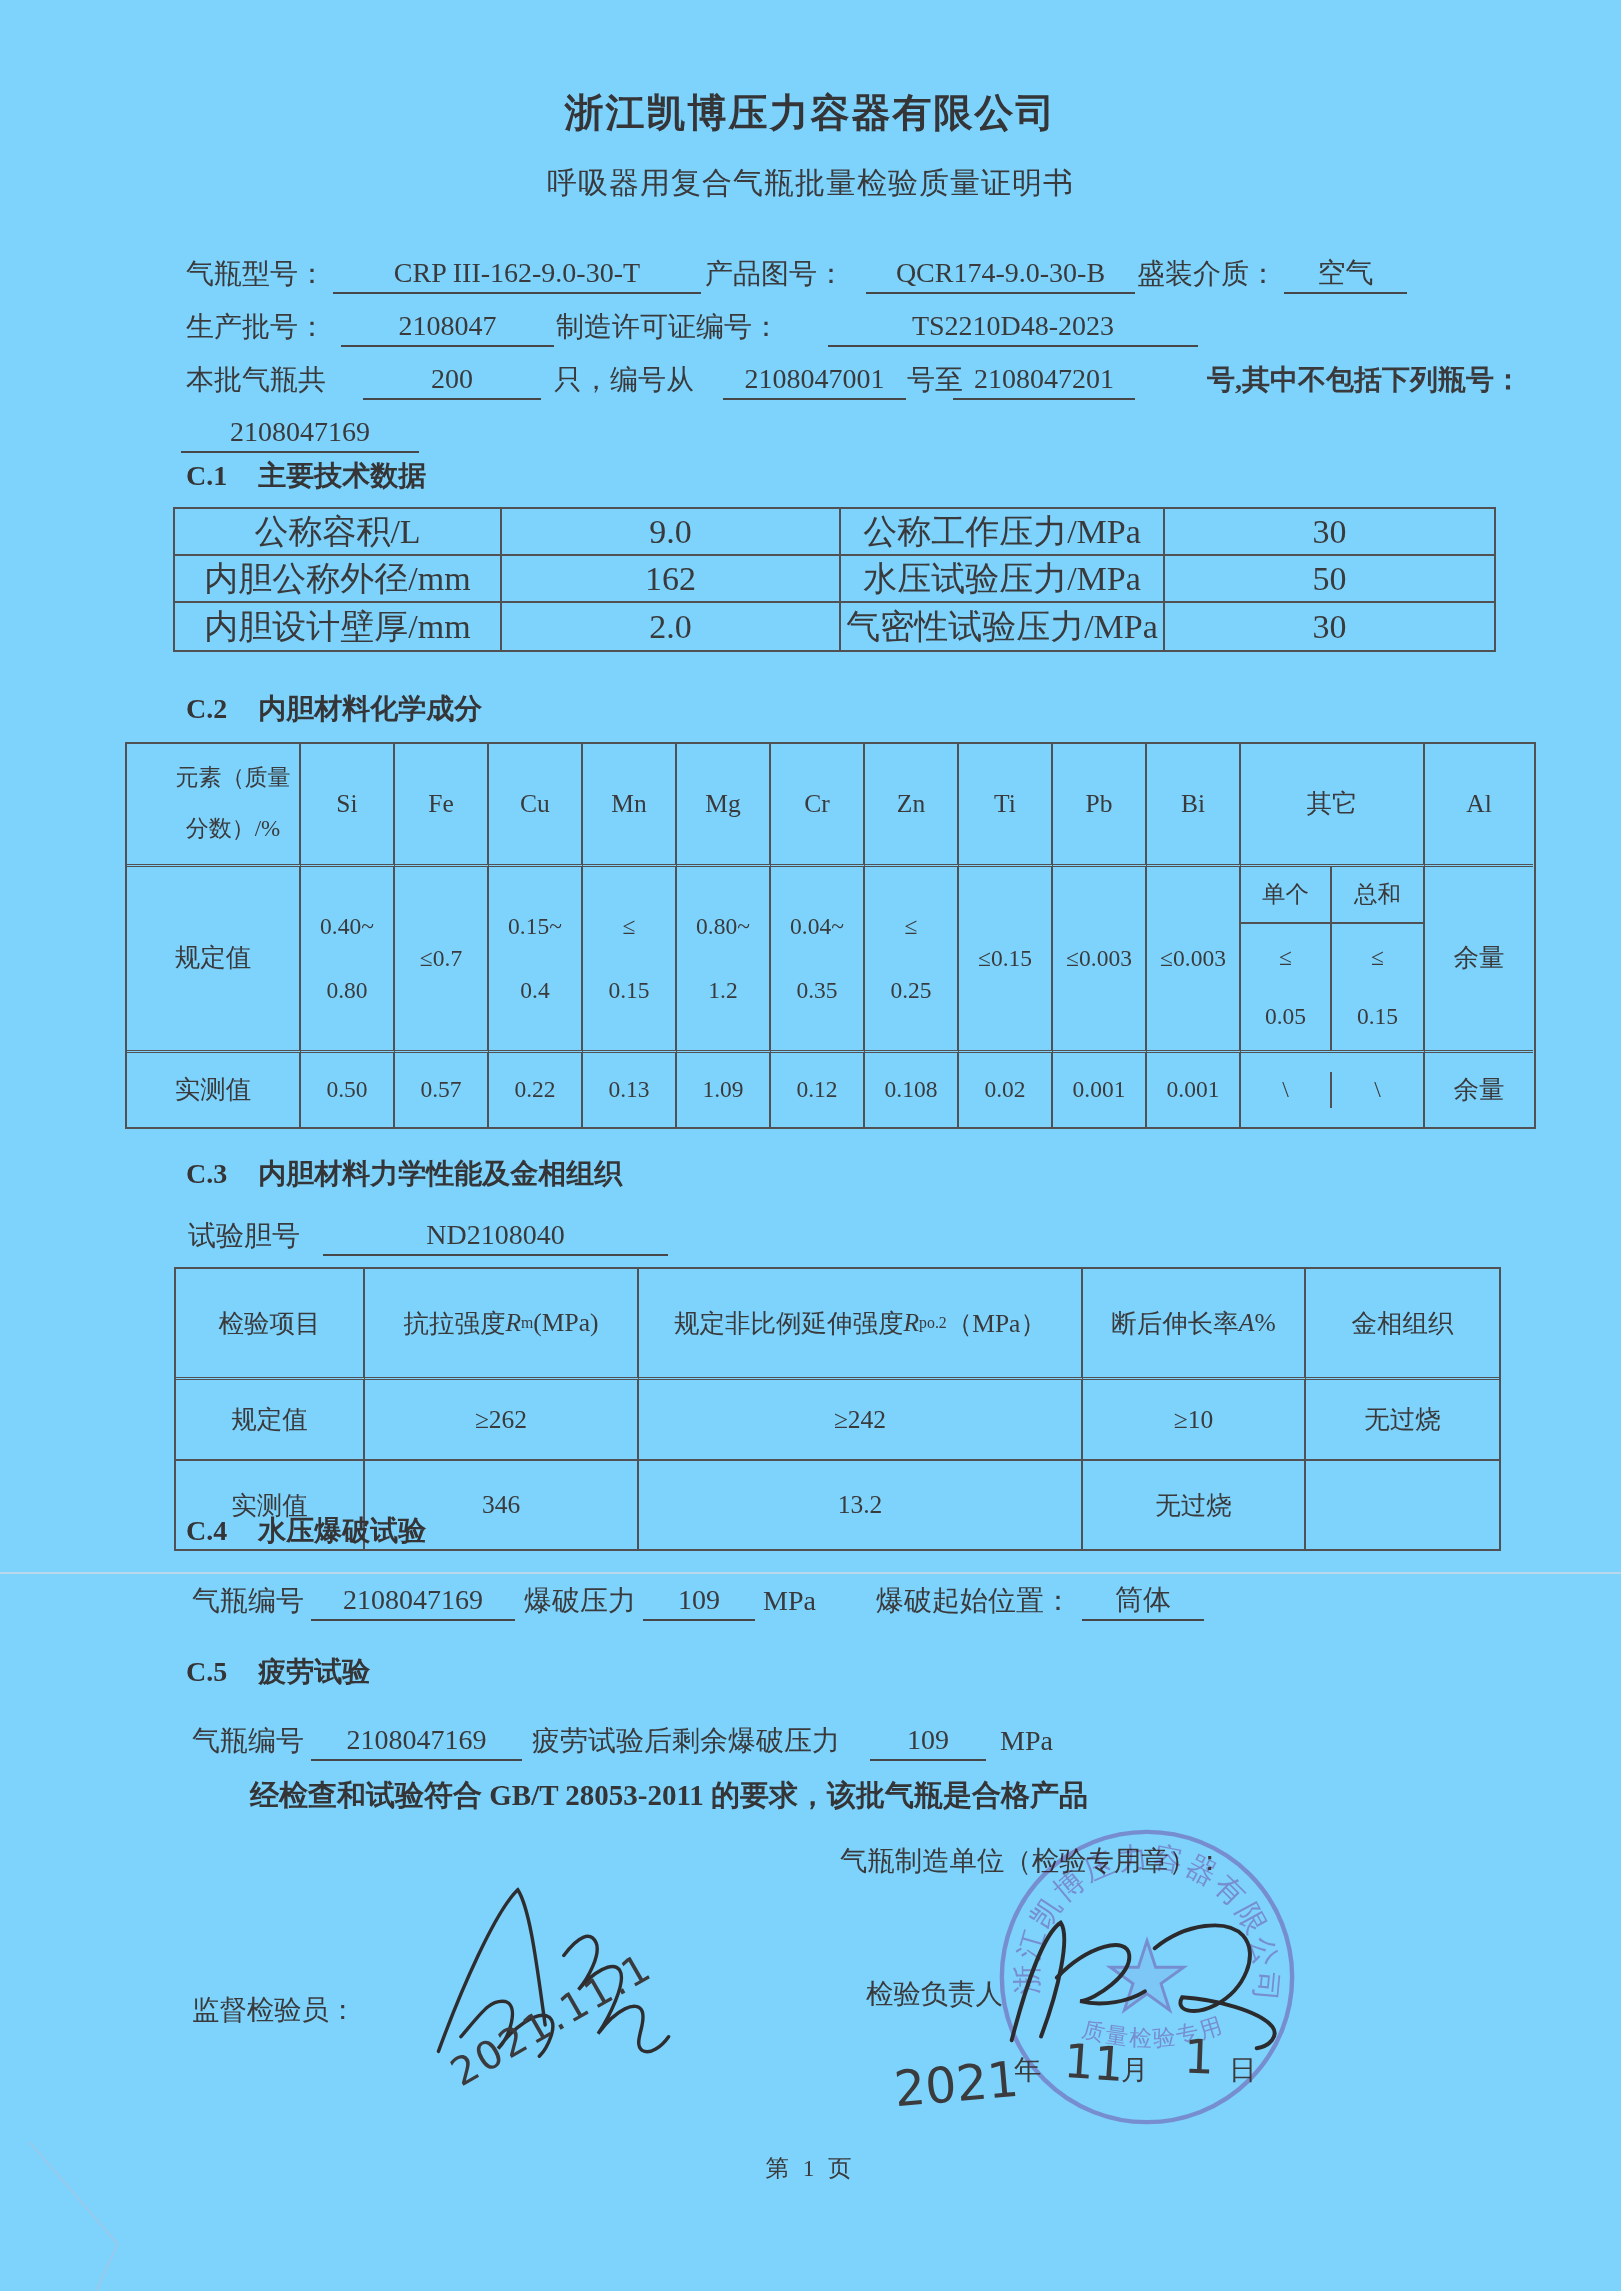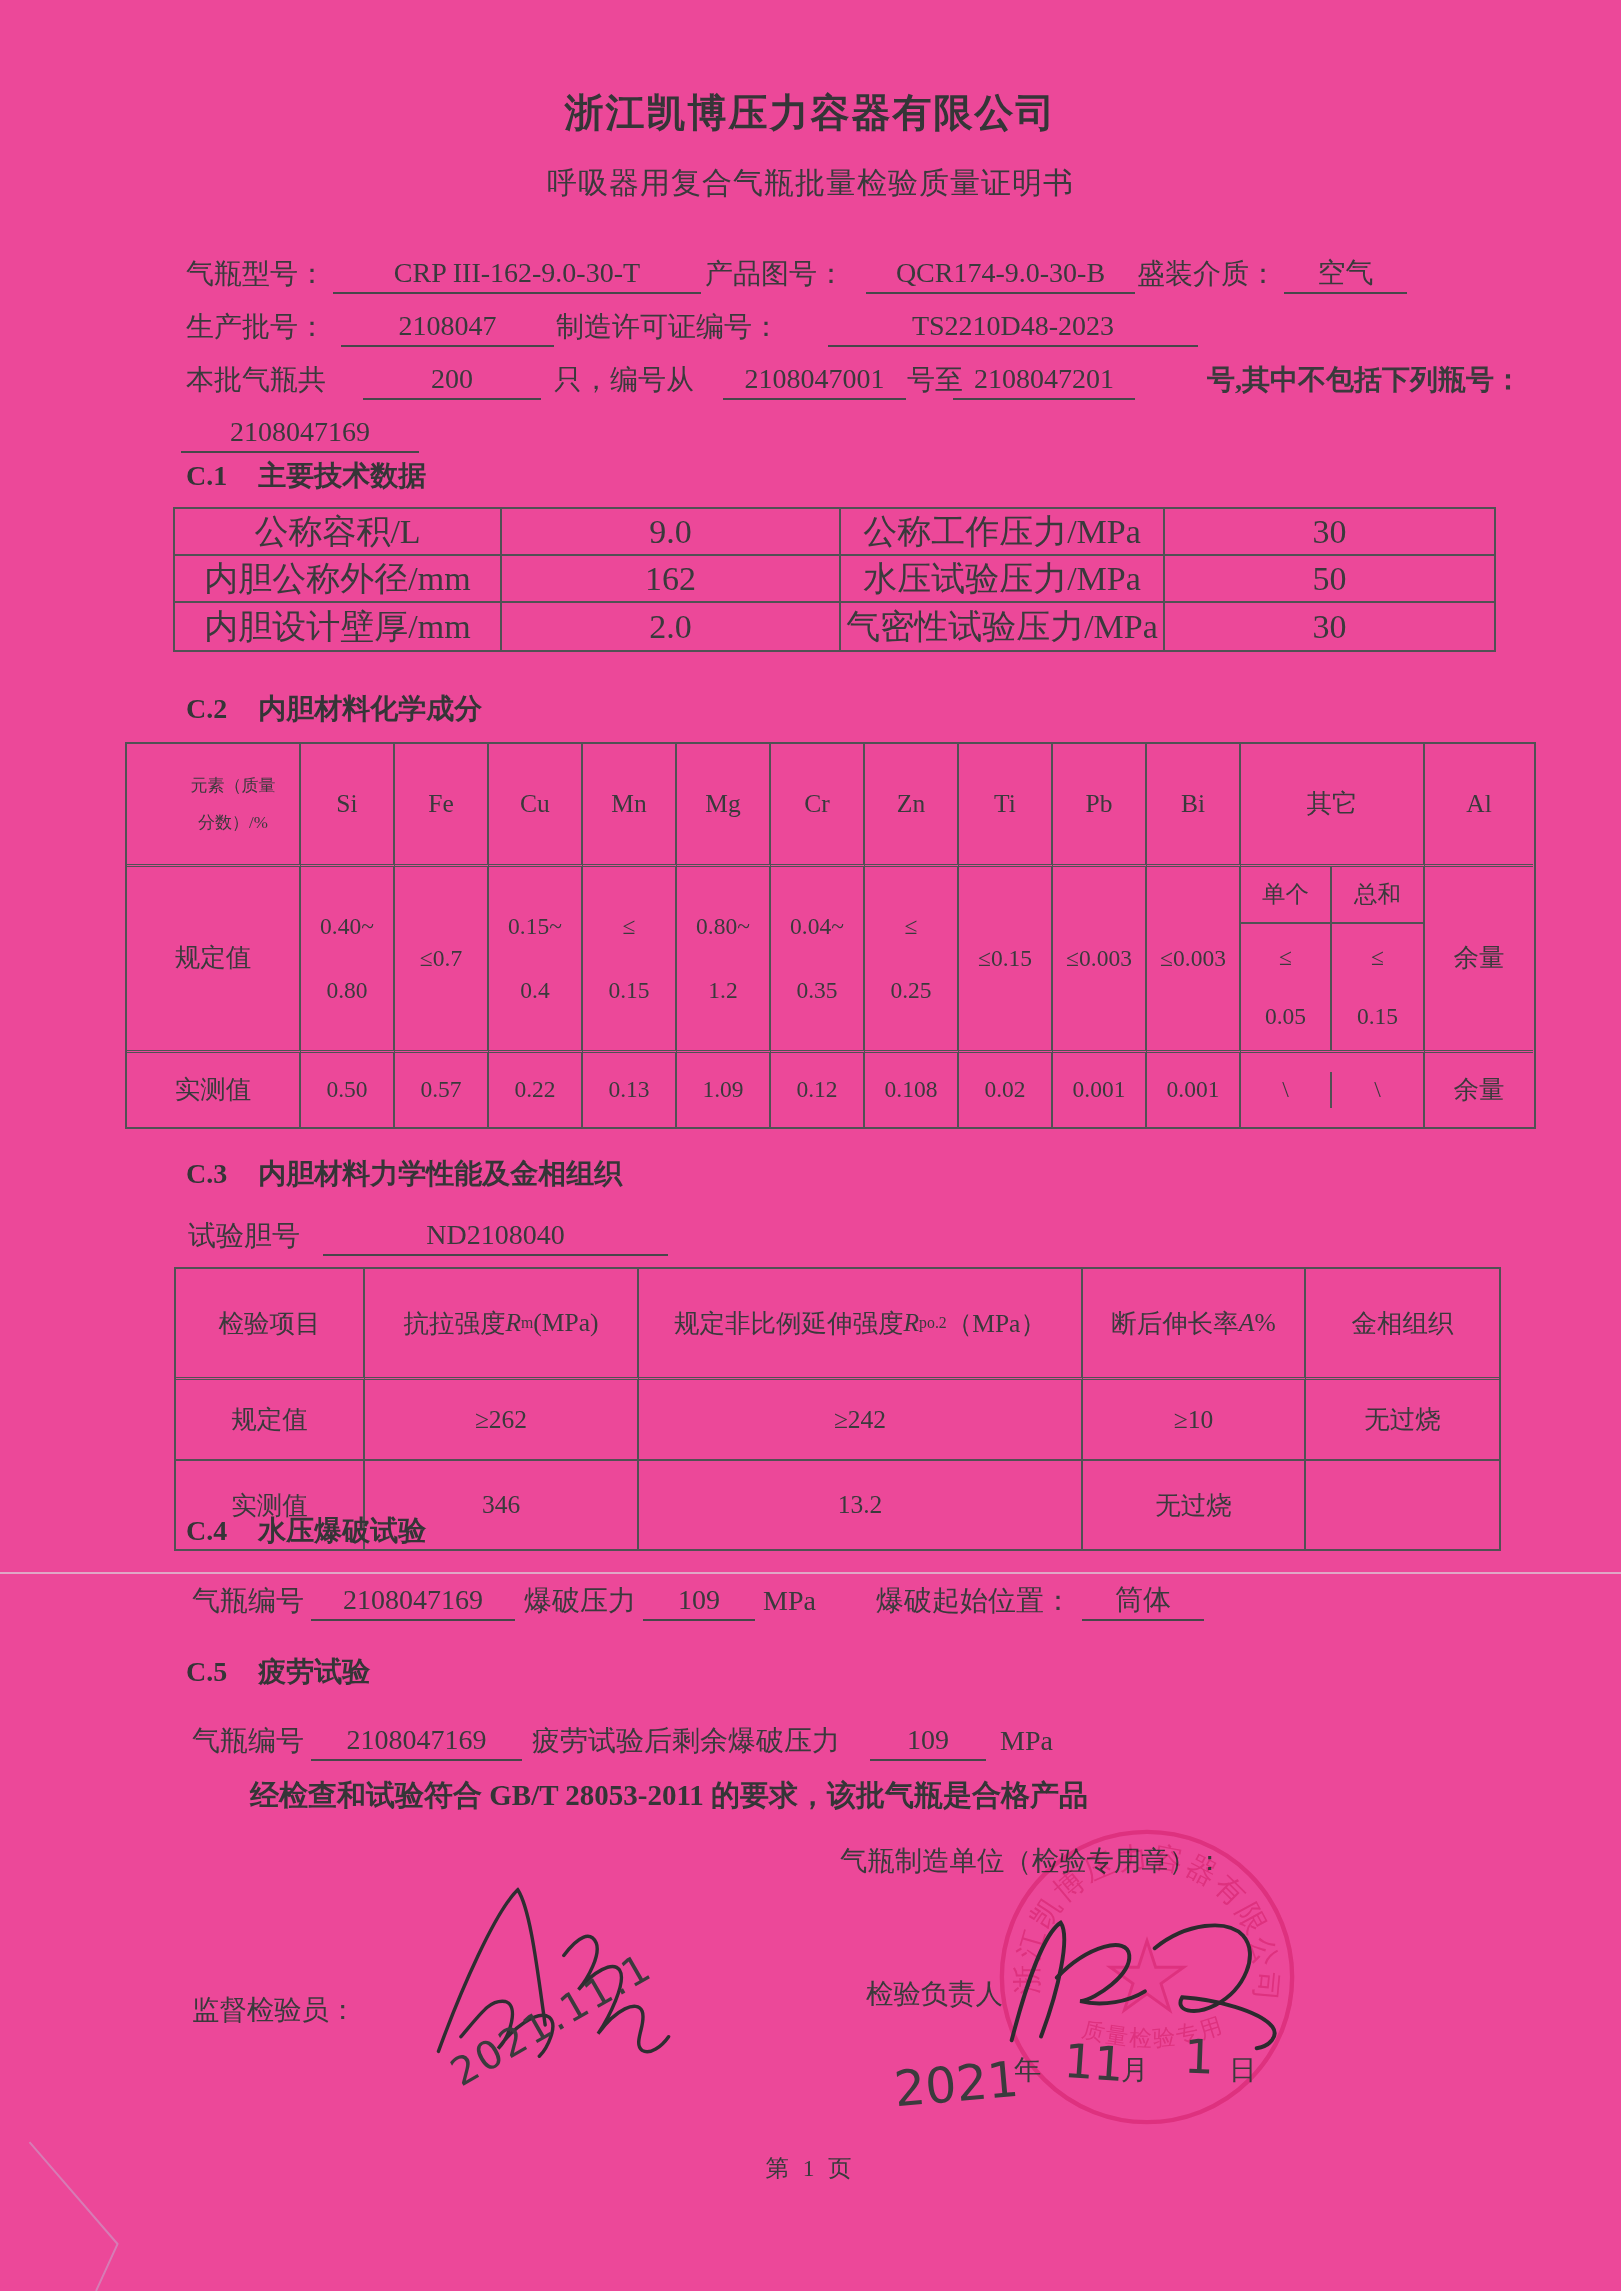--- a/index.html
+++ b/index.html
@@ -1,18 +1,18 @@
 <!DOCTYPE html>
 <html><head>
 <meta charset="utf-8">
 <style>
   html,body{margin:0;padding:0;background:#e8e8e8;}
   .page{
     position:relative;width:1621px;height:2292px;margin:0 auto;
-    background:#ec4899;overflow:hidden;
+    background:#7dd3fc;overflow:hidden;
     font-family:"Liberation Serif","DejaVu Serif",serif;
     color:#3a3a3c;
   }
   .abs{position:absolute;}
   .center{left:0;width:100%;text-align:center;}
   .doc-title{top:86px;font-size:39px;font-weight:bold;letter-spacing:2px;color:#353537;}
   .doc-subtitle{top:163px;font-size:30px;letter-spacing:1px;}
   .fieldrow{left:0;width:100%;height:41px;font-size:28px;line-height:41px;}
   .fl{position:absolute;white-space:nowrap;}
   .u{position:absolute;border-bottom:2px solid #47474a;text-align:center;height:39px;line-height:39px;white-space:nowrap;}
@@ -30,21 +30,21 @@
 
   
   .t2{left:125px;top:742px;width:1407px;border:2px solid #515154;display:grid;
       grid-template-columns:174px repeat(10,94px) 184px 108px;
       grid-template-rows:123px 186px 74px;font-size:23.5px;}
   .t2 .c{border-right:2px solid #515154;display:flex;align-items:center;justify-content:center;
          white-space:pre-line;text-align:center;line-height:1.5;}
   .t2 .r1{border-bottom:3.9px double #515154;font-size:25.5px;}
   .t2 .r2{border-bottom:3.9px double #515154;line-height:2.7;}
   .t2 .lastcol{border-right:none;}
-  .t2 .corner{font-size:17px;line-height:2.2;padding-left:40px;}
+  .t2 .corner{font-size:23px;line-height:2.2;padding-left:40px;}
   .t2 .lbl{font-size:25.5px;line-height:1.5;}
   .t2 .sub2{padding:0;display:grid;grid-template-columns:1fr 1fr;grid-template-rows:57px 1fr;
             align-items:stretch;justify-content:stretch;line-height:1.5;}
   .t2 .sub2 > div{display:flex;align-items:center;justify-content:center;white-space:pre-line;text-align:center;}
   .t2 .sub2 .sh{border-bottom:2px solid #515154;}
   .t2 .sub2 .vr{border-right:2px solid #515154;}
   .t2 .sub2 .sv{line-height:2.5;}
   .t2 .subm{padding:0;display:grid;grid-template-columns:1fr 1fr;line-height:1.5;}
   .t2 .subm > div{display:flex;align-items:center;justify-content:center;}
   .t2 .subm .vr{border-right:2px solid #515154;}

